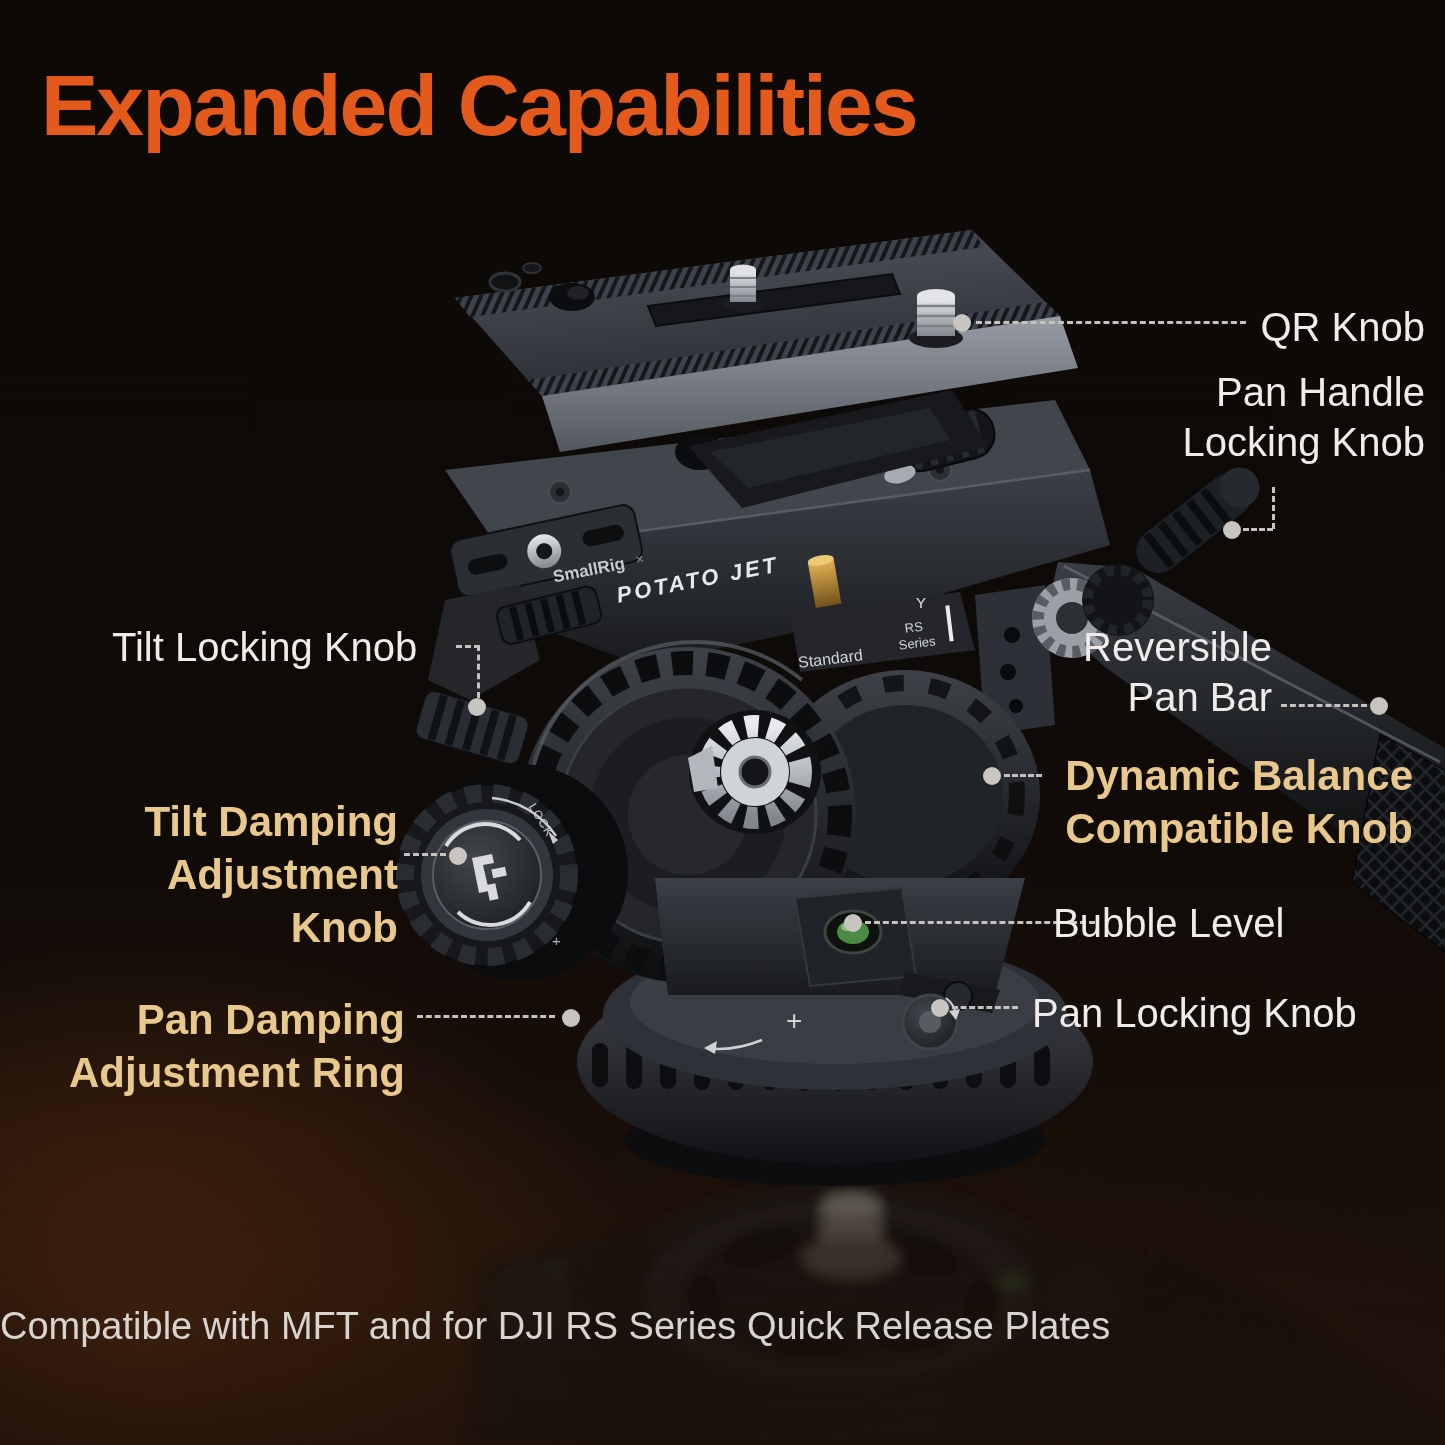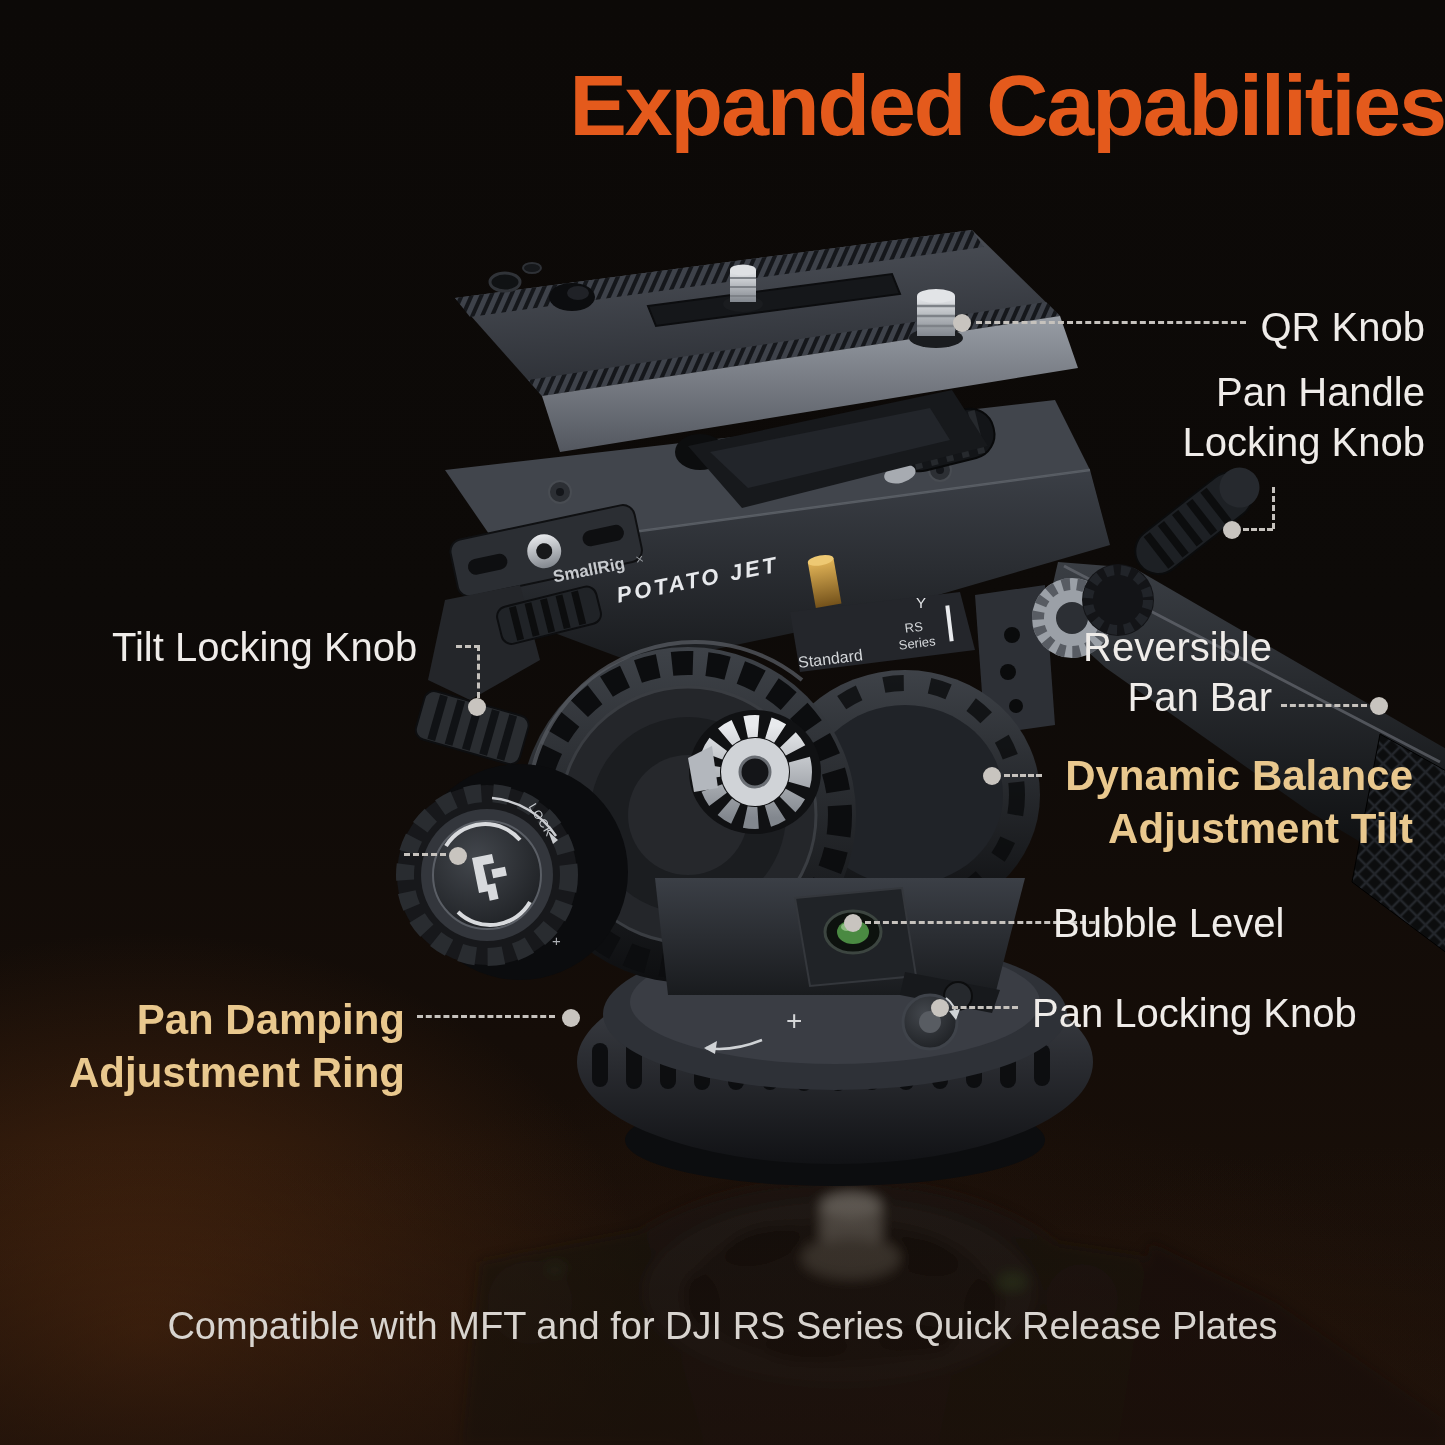--- a/index.html
+++ b/index.html
@@ -8,25 +8,25 @@
     font-family:"Liberation Sans",sans-serif;
     background:
       radial-gradient(ellipse 820px 640px at 10% 92%, rgba(132,66,22,.50), rgba(0,0,0,0) 62%),
       radial-gradient(ellipse 1300px 820px at 55% 112%, rgba(88,44,18,.42), rgba(0,0,0,0) 66%),
       radial-gradient(ellipse 900px 500px at 96% 100%, rgba(60,32,14,.35), rgba(0,0,0,0) 60%),
       linear-gradient(180deg,#0c0907 0%,#0d0a08 42%,#150d08 72%,#1d1109 100%);
   }
   .scene *{box-sizing:border-box;}
   svg.render{position:absolute;left:0;top:0;}
   .title{
-    position:absolute;left:0;right:0;top:56px;text-align:right;
+    position:absolute;left:0;right:0;top:56px;text-align:left;
     font-size:86px;font-weight:700;letter-spacing:-2px;color:#e45a1c;margin-left:41px;
   }
   .caption{
-    position:absolute;left:0;right:0;top:1305px;text-align:center;
+    position:absolute;left:0;right:0;top:1305px;text-align:left;
     font-size:38px;font-weight:400;color:#d8d4cf;
   }
   .callout{position:absolute;font-size:40px;line-height:50px;color:#efece9;white-space:nowrap;}
   .callout.gold{font-weight:700;color:#e9c88e;font-size:42px;line-height:53px;}
   .r{text-align:right;}
   #c-qr{right:20px;top:302px;}
   #c-panhandle{right:20px;top:367px;margin-left:16px;}
   #c-tiltlock{left:112px;top:622px;}
   #c-reversible{right:173px;top:622px;}
   #c-dynamic{right:32px;top:749px;}
@@ -365,25 +365,30 @@
   <div class="dot" style="left:1370px;top:697px;"></div>
   <div class="callout r" id="c-reversible">
     <div>Reversible</div>
     <div>Pan Bar</div>
   </div>
 
   <div class="dot" style="left:983px;top:767px;"></div>
   <div class="hline" style="left:1004px;top:774px;width:38px;"></div>
   <div class="callout gold r" id="c-dynamic">
     <div>Dynamic Balance</div>
-    <div>Adjustment Tilt</div>
+    <div>Compatible Knob</div>
   </div>
 
   <div class="hline" style="left:404px;top:853px;width:42px;"></div>
   <div class="dot" style="left:449px;top:847px;"></div>
+  <div class="callout gold r" id="c-tiltdamp">
+    <div>Tilt Damping</div>
+    <div>Adjustment</div>
+    <div>Knob</div>
+  </div>
 
   <div class="hline" style="left:417px;top:1015px;width:138px;"></div>
   <div class="dot" style="left:562px;top:1009px;"></div>
   <div class="callout gold r" id="c-pandamp">
     <div>Pan Damping</div>
     <div>Adjustment Ring</div>
   </div>
 
   <div class="dot" style="left:844px;top:914px;"></div>
   <div class="hline" style="left:865px;top:921px;width:230px;"></div>

